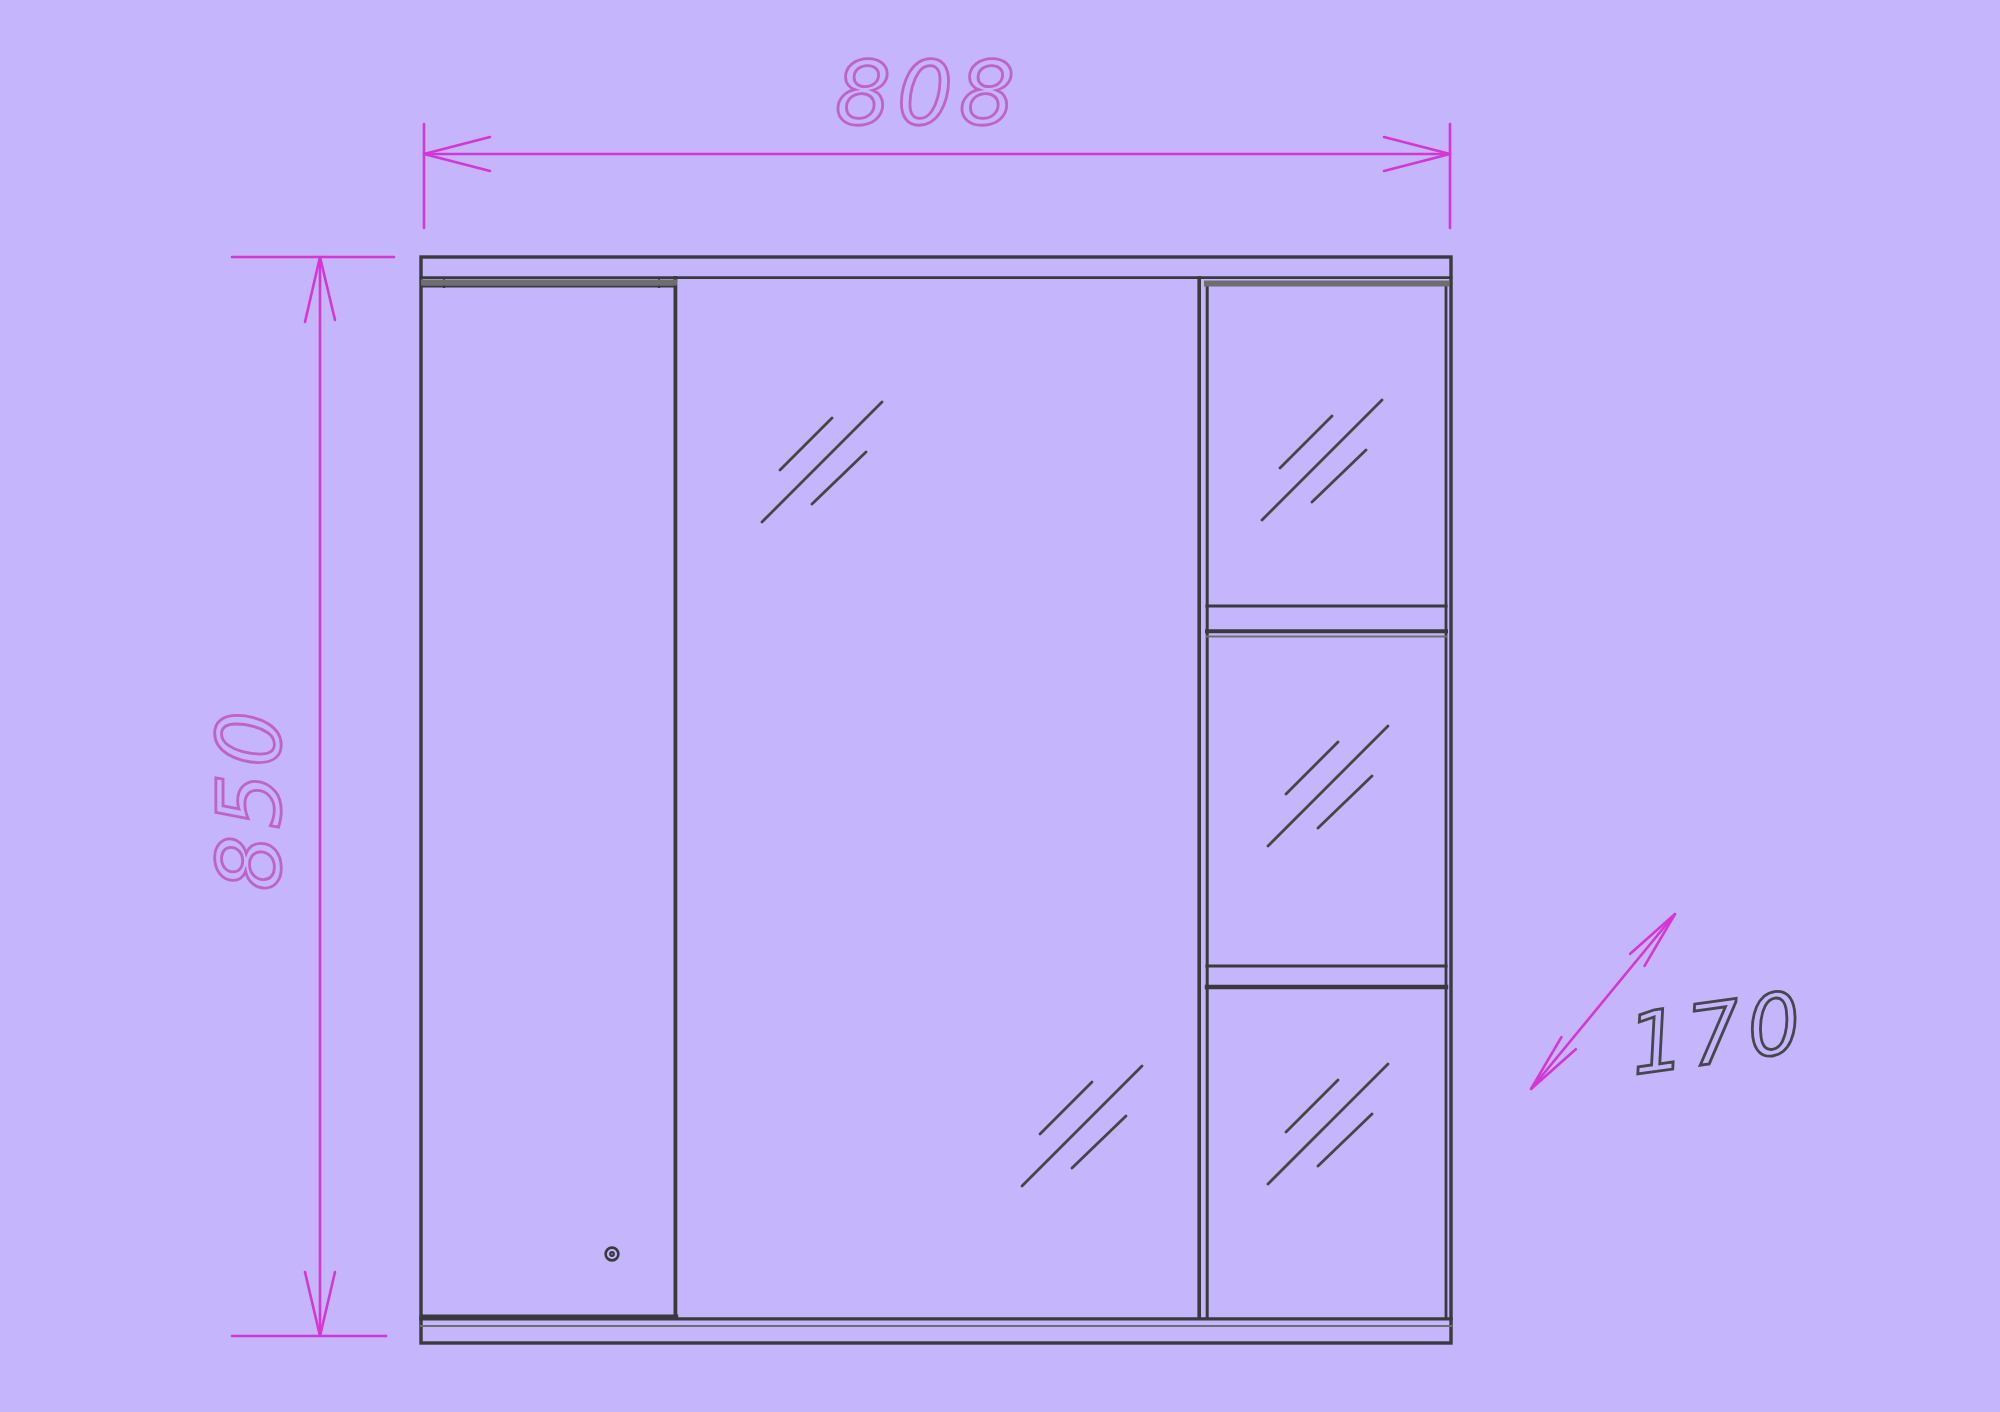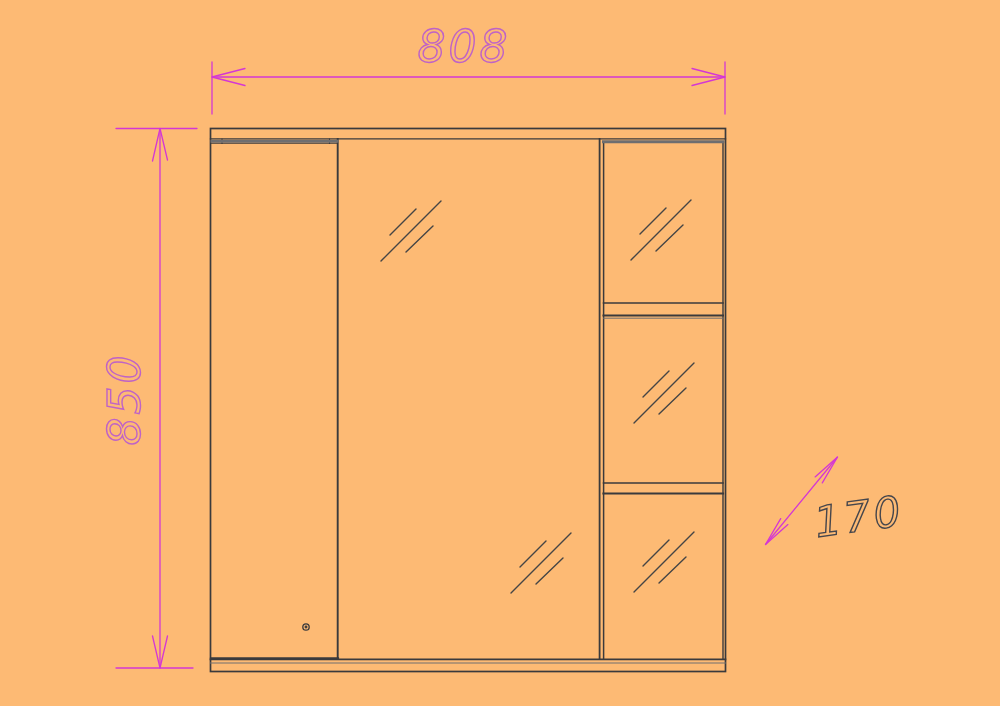--- a/index.html
+++ b/index.html
@@ -4,21 +4,21 @@
 <style>
   html, body {
     margin: 0;
     padding: 0;
     background: #ffffff;
   }
   .canvas {
     position: relative;
     width: 1000px;
     height: 706px;
-    background: #fdba74;
+    background: #c4b5fd;
     overflow: hidden;
   }
   .canvas svg {
     position: absolute;
     left: 0;
     top: 0;
   }
   .dim-text {
     font-family: "DejaVu Sans", sans-serif;
     font-style: italic;

